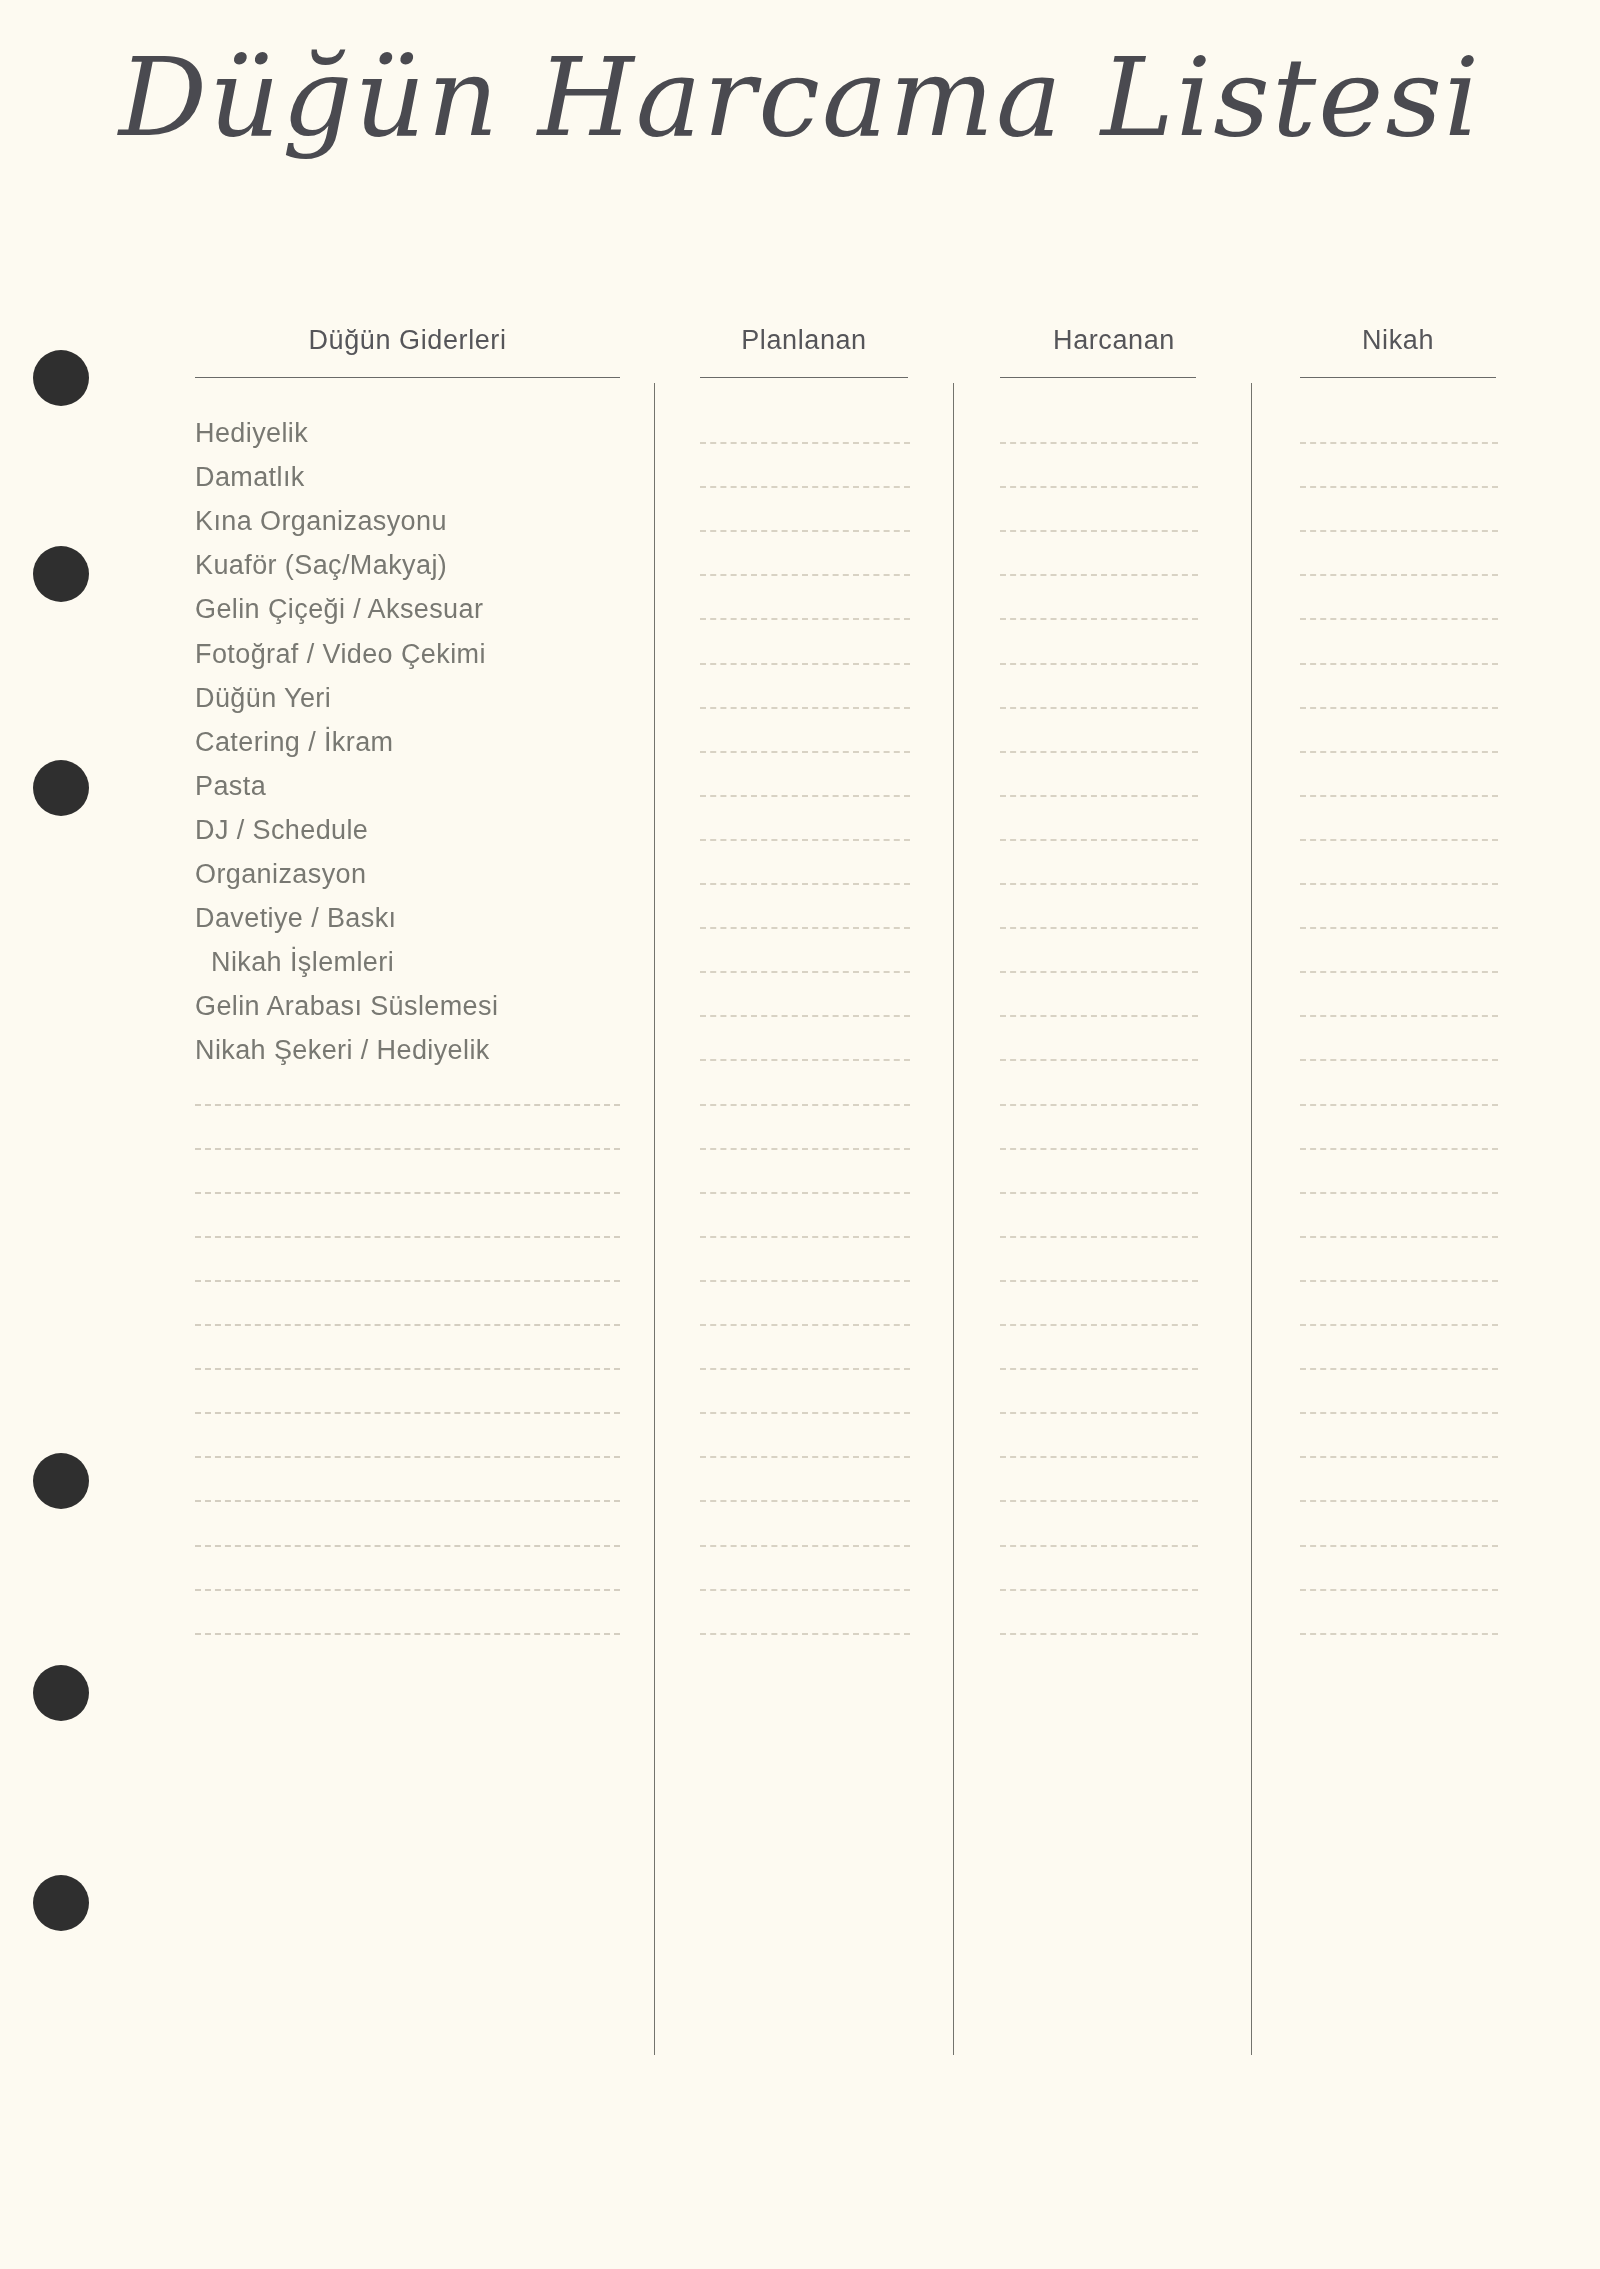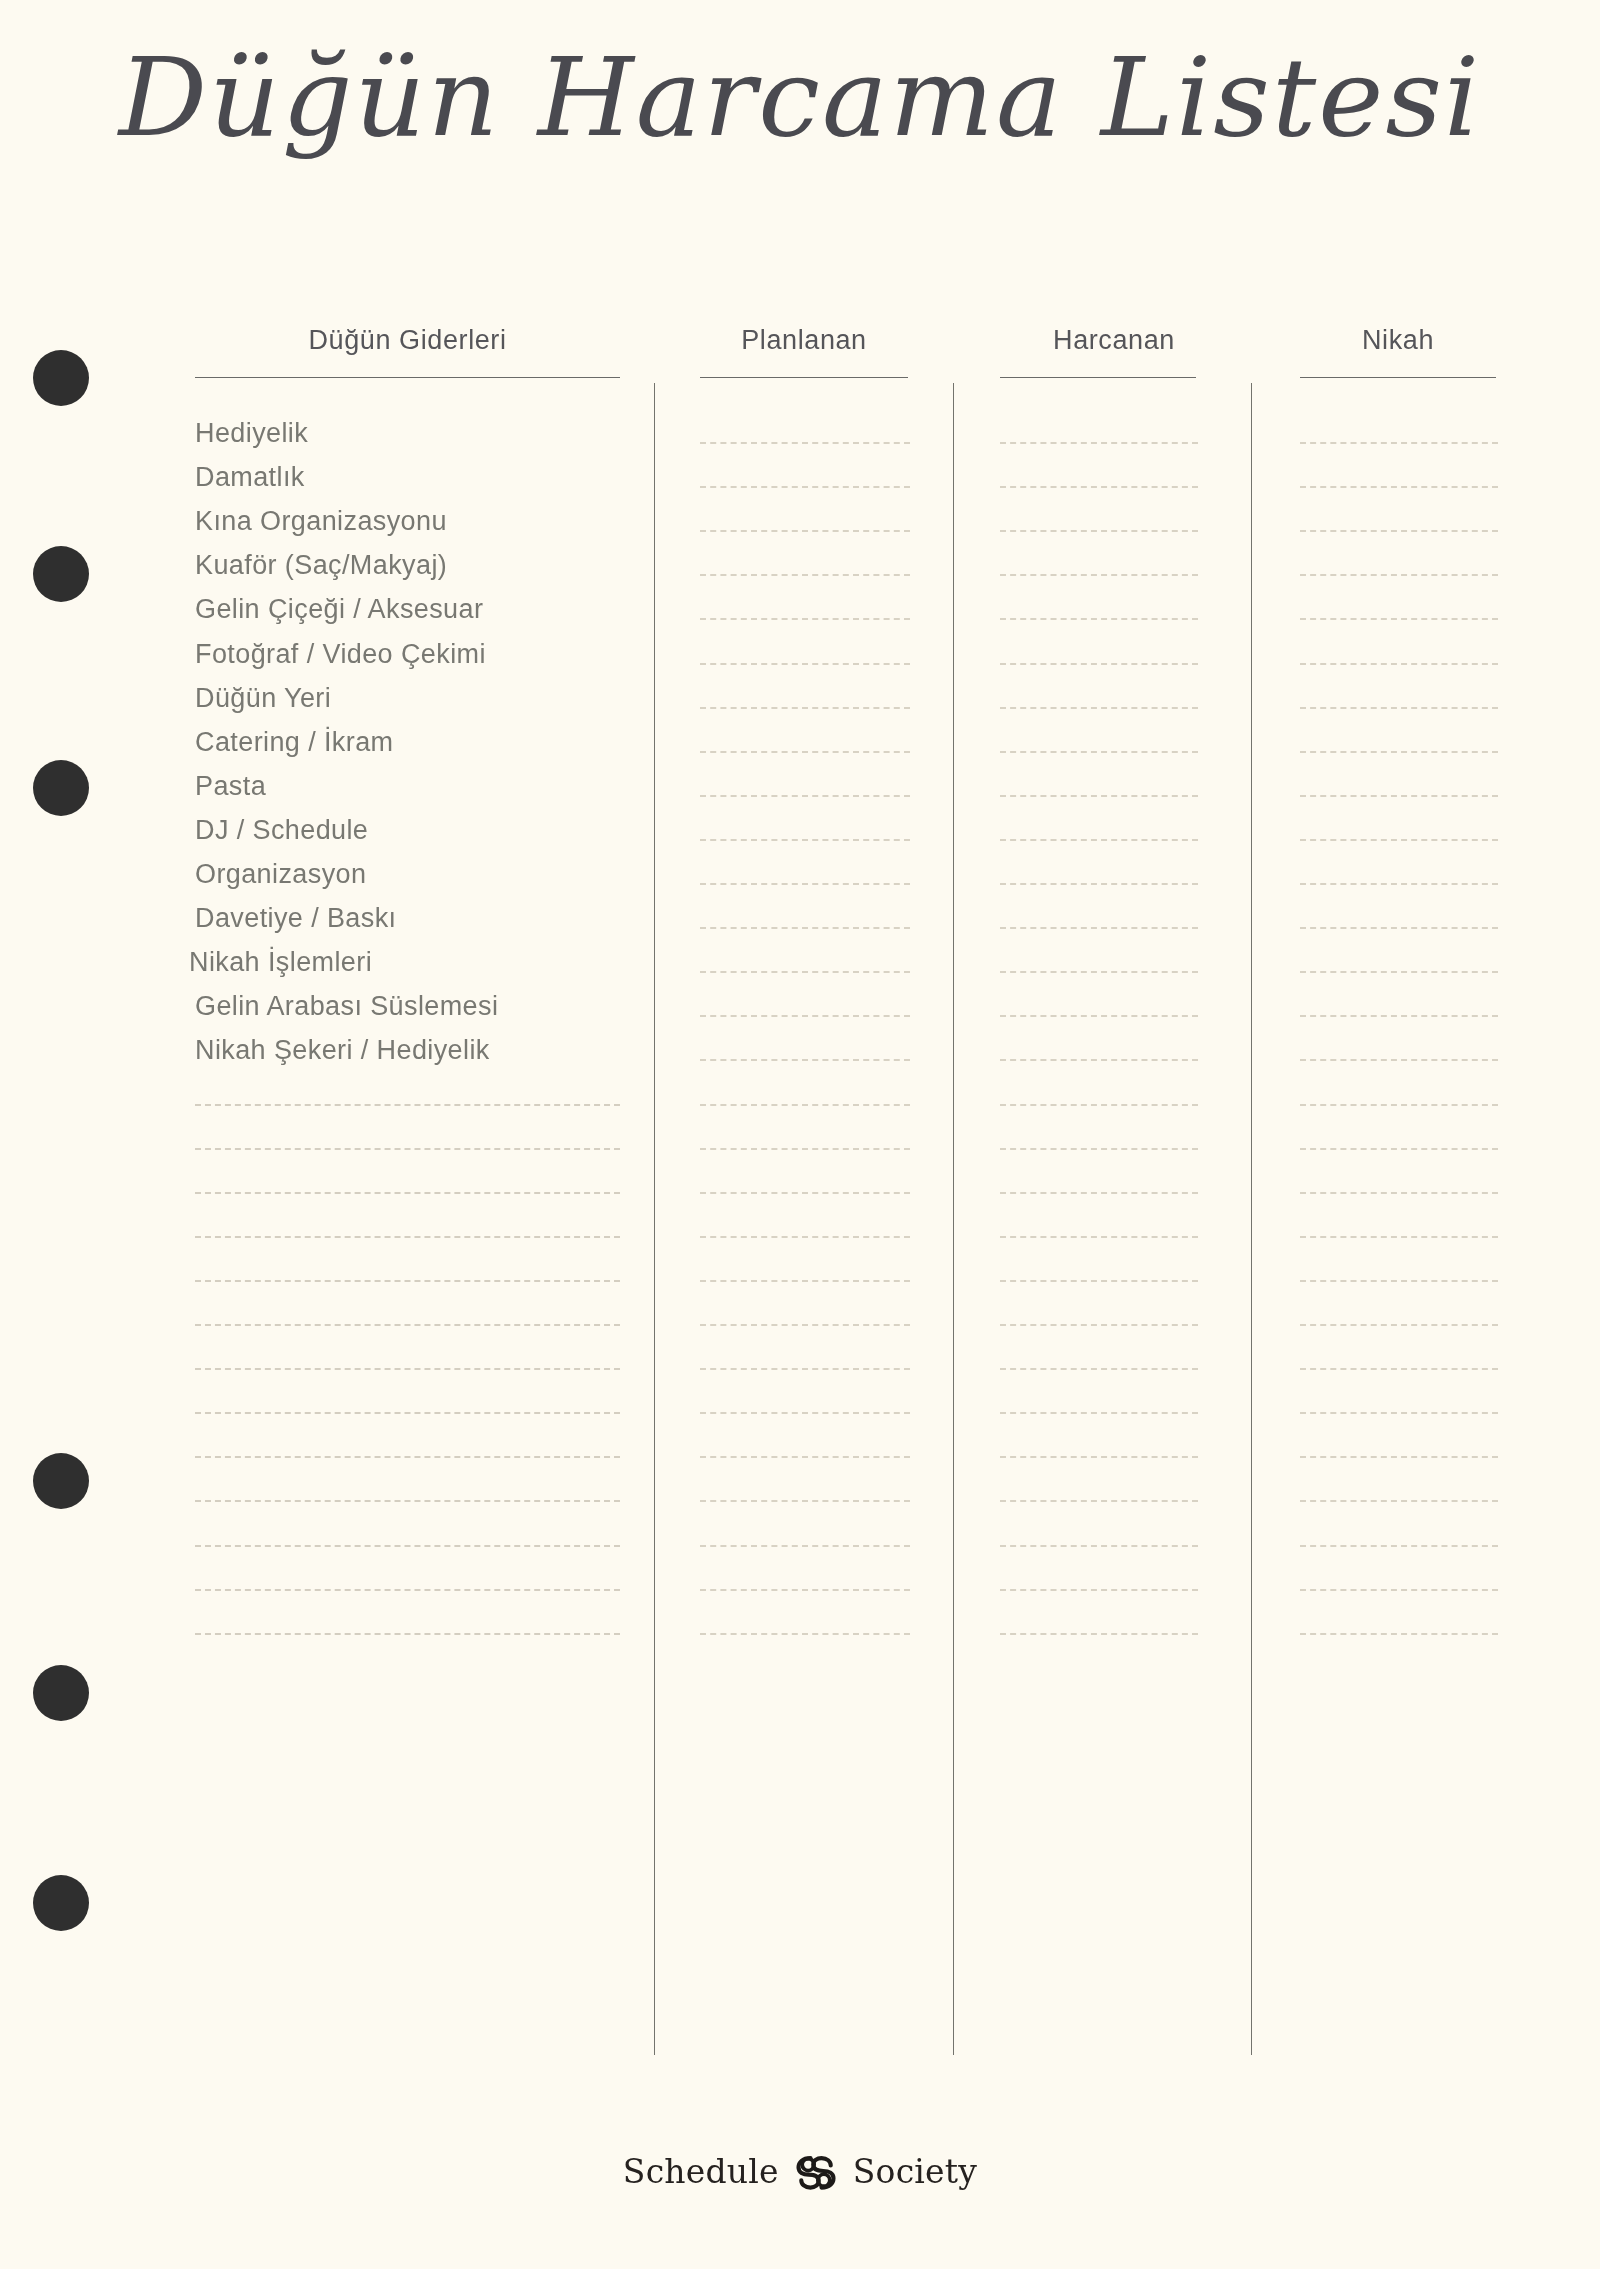--- a/index.html
+++ b/index.html
@@ -226,21 +226,21 @@
           <div class="dash-line" style="left: 1000px; top: 883px; width: 198px;"></div>
           <div class="dash-line" style="left: 1300px; top: 883px; width: 198px;"></div>
         </div>
         <div>
           <div class="item-label" style="left: 195px; top: 903.1px;">Davetiye / Baskı</div>
           <div class="dash-line" style="left: 700px; top: 927.1px; width: 210px;"></div>
           <div class="dash-line" style="left: 1000px; top: 927.1px; width: 198px;"></div>
           <div class="dash-line" style="left: 1300px; top: 927.1px; width: 198px;"></div>
         </div>
         <div>
-          <div class="item-label" style="left: 189px; top: 947.2px;">Nikah İşlemleri</div>
+          <div class="item-label" style="left: 211px; top: 947.2px;">Nikah İşlemleri</div>
           <div class="dash-line" style="left: 700px; top: 971.2px; width: 210px;"></div>
           <div class="dash-line" style="left: 1000px; top: 971.2px; width: 198px;"></div>
           <div class="dash-line" style="left: 1300px; top: 971.2px; width: 198px;"></div>
         </div>
         <div>
           <div class="item-label" style="left: 195px; top: 991.3px;">Gelin Arabası Süslemesi</div>
           <div class="dash-line" style="left: 700px; top: 1015.3px; width: 210px;"></div>
           <div class="dash-line" style="left: 1000px; top: 1015.3px; width: 198px;"></div>
           <div class="dash-line" style="left: 1300px; top: 1015.3px; width: 198px;"></div>
         </div>
@@ -325,28 +325,14 @@
         <div>
           <div class="dash-line c1" style="left: 195px; top: 1632.7px; width: 425px;"></div>
           <div class="dash-line" style="left: 700px; top: 1632.7px; width: 210px;"></div>
           <div class="dash-line" style="left: 1000px; top: 1632.7px; width: 198px;"></div>
           <div class="dash-line" style="left: 1300px; top: 1632.7px; width: 198px;"></div>
         </div>
       </div>
 
   </div>
 
-  <div class="footer">
-    <span class="footer-word">Schedule</span>
-    <span>
-      <svg class="monogram" viewBox="0 0 100 100" xmlns="http://www.w3.org/2000/svg">
-        <path d="M38 22 C20 22 12 32 12 42 C12 53 22 58 34 58 C46 58 56 62 56 72
-                 C56 80 48 86 38 86 C26 86 18 79 18 70" fill="none" stroke="#1d1a18" stroke-width="9" stroke-linecap="round"></path>
-        <path d="M62 86 C80 86 88 76 88 66 C88 55 78 50 66 50 C54 50 44 46 44 36
-                 C44 28 52 22 62 22 C74 22 82 29 82 38" fill="none" stroke="#1d1a18" stroke-width="9" stroke-linecap="round"></path>
-        <circle cx="33" cy="36" r="13" fill="none" stroke="#1d1a18" stroke-width="8"></circle>
-        <circle cx="67" cy="70" r="13" fill="none" stroke="#1d1a18" stroke-width="8"></circle>
-      </svg>
-    </span>
-    <span class="footer-word">Society</span>
-  </div>
 
 </div>
 
 </body></html>

